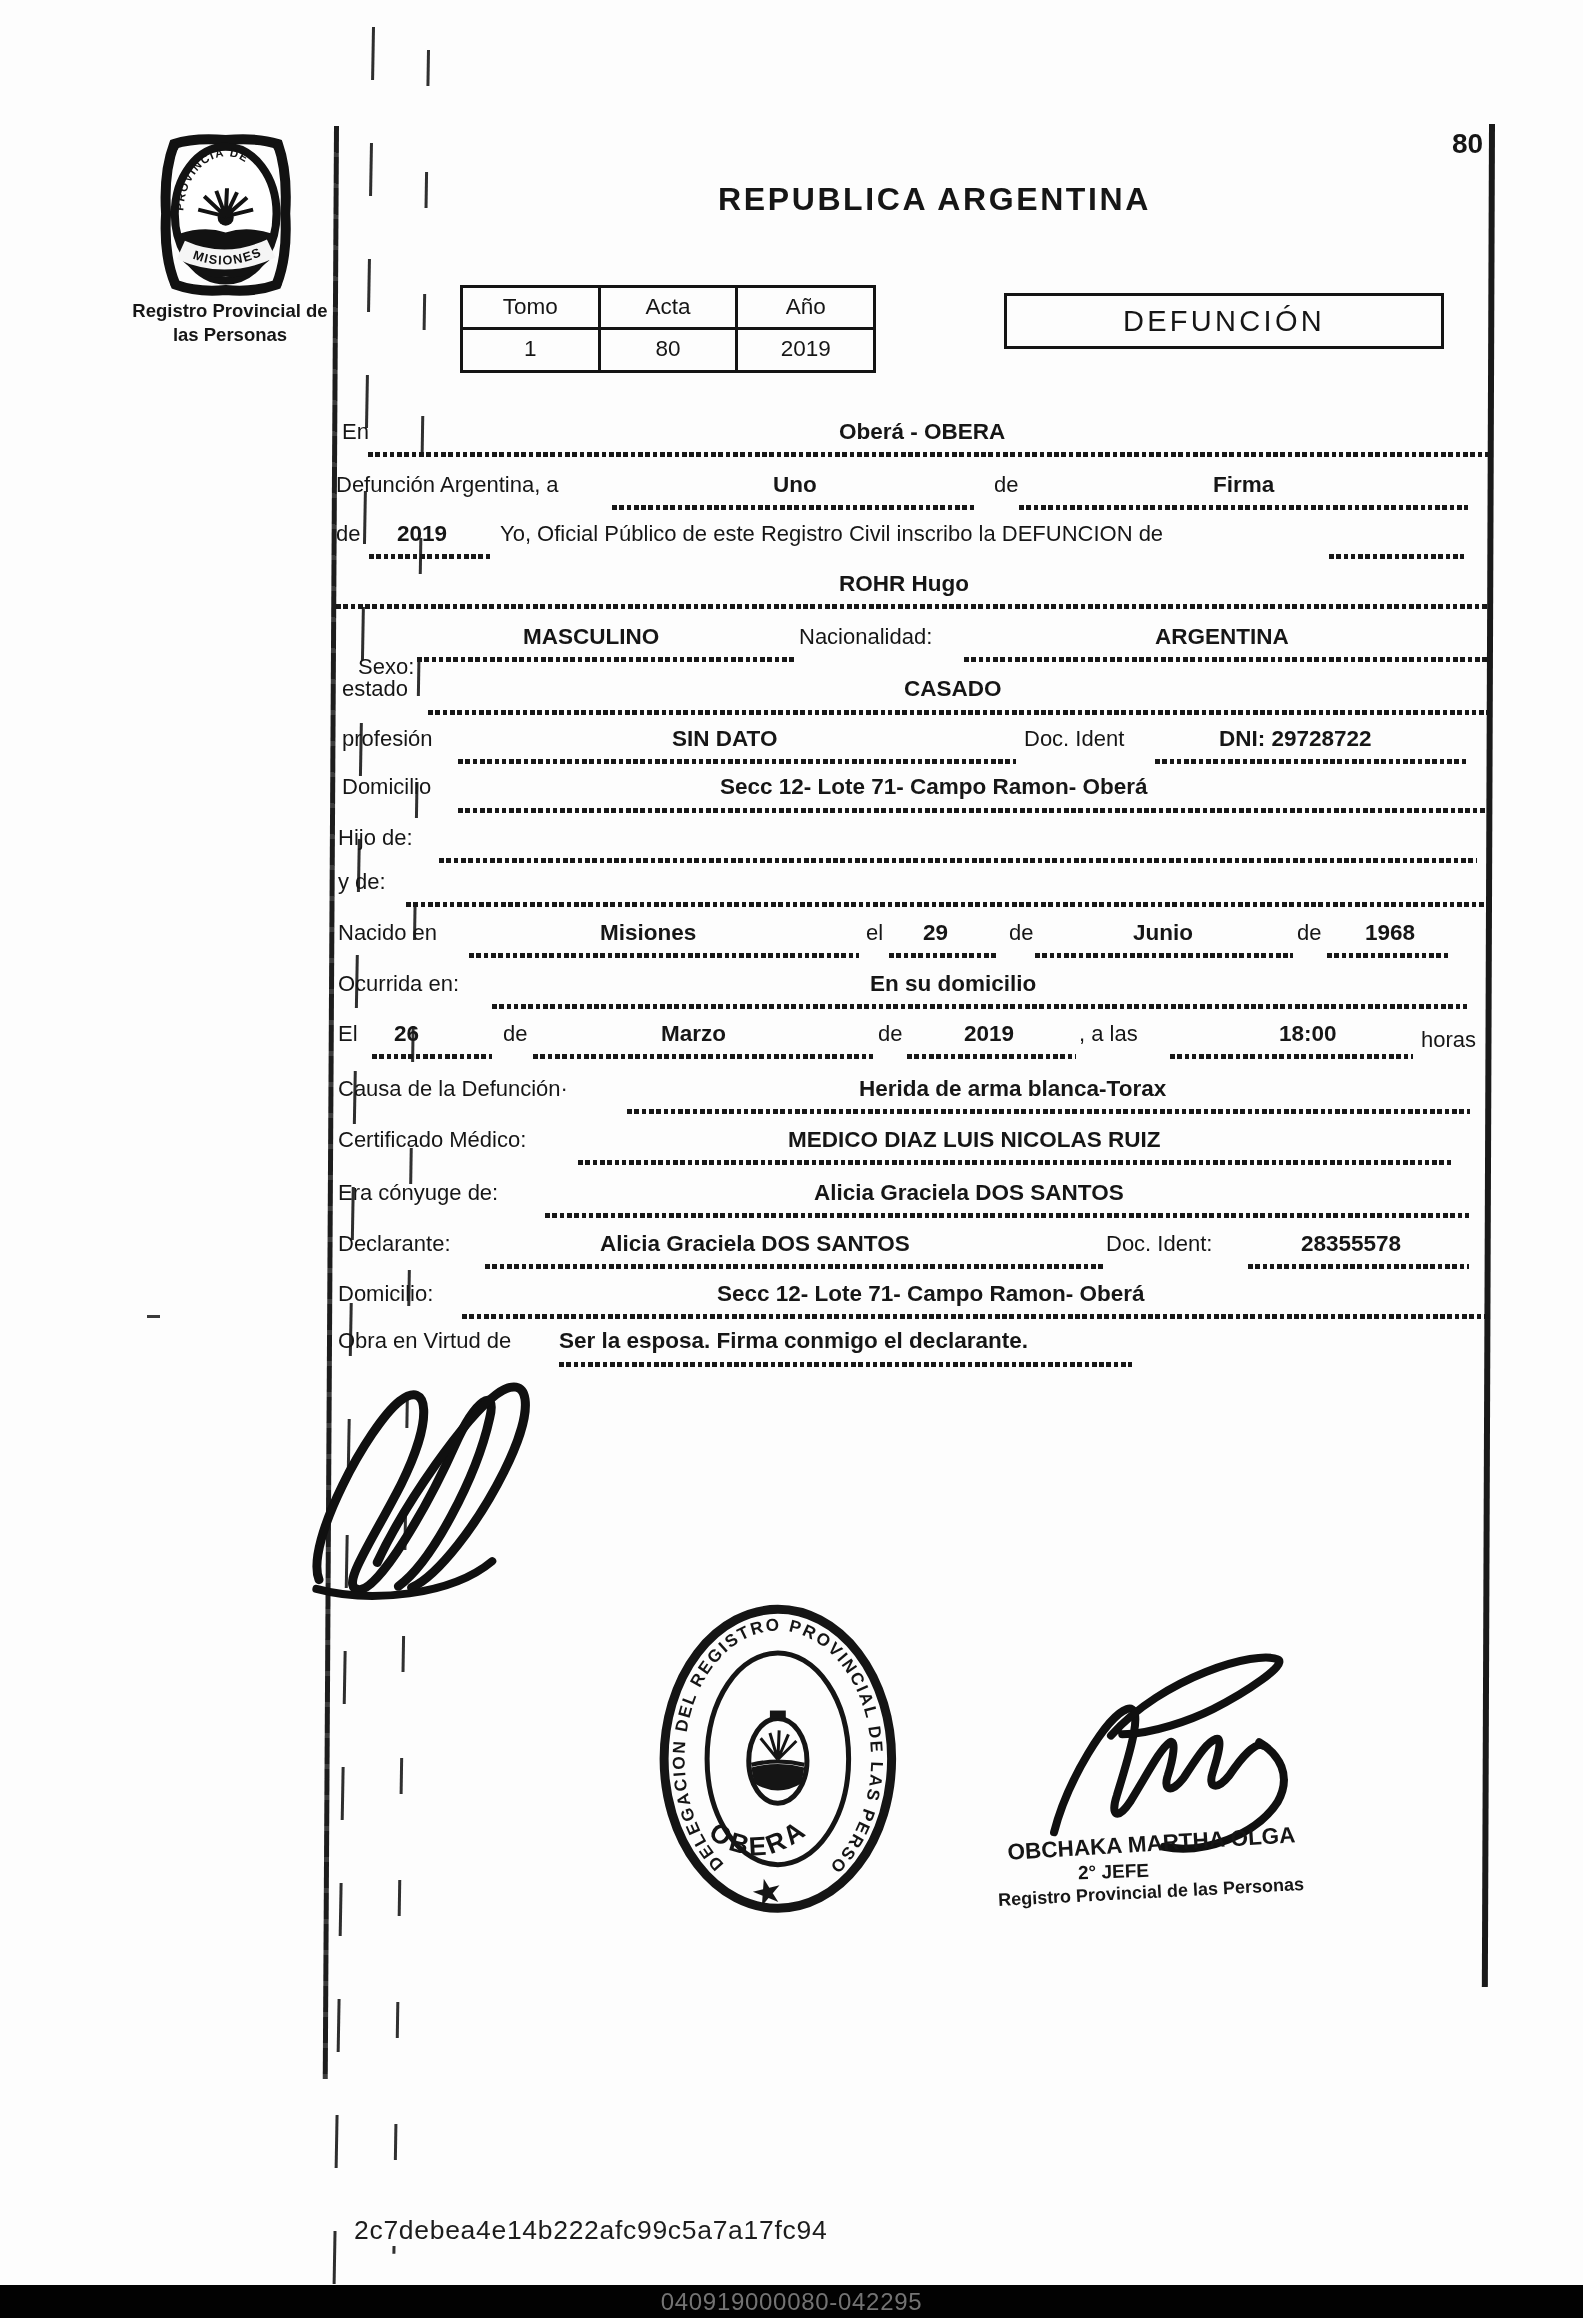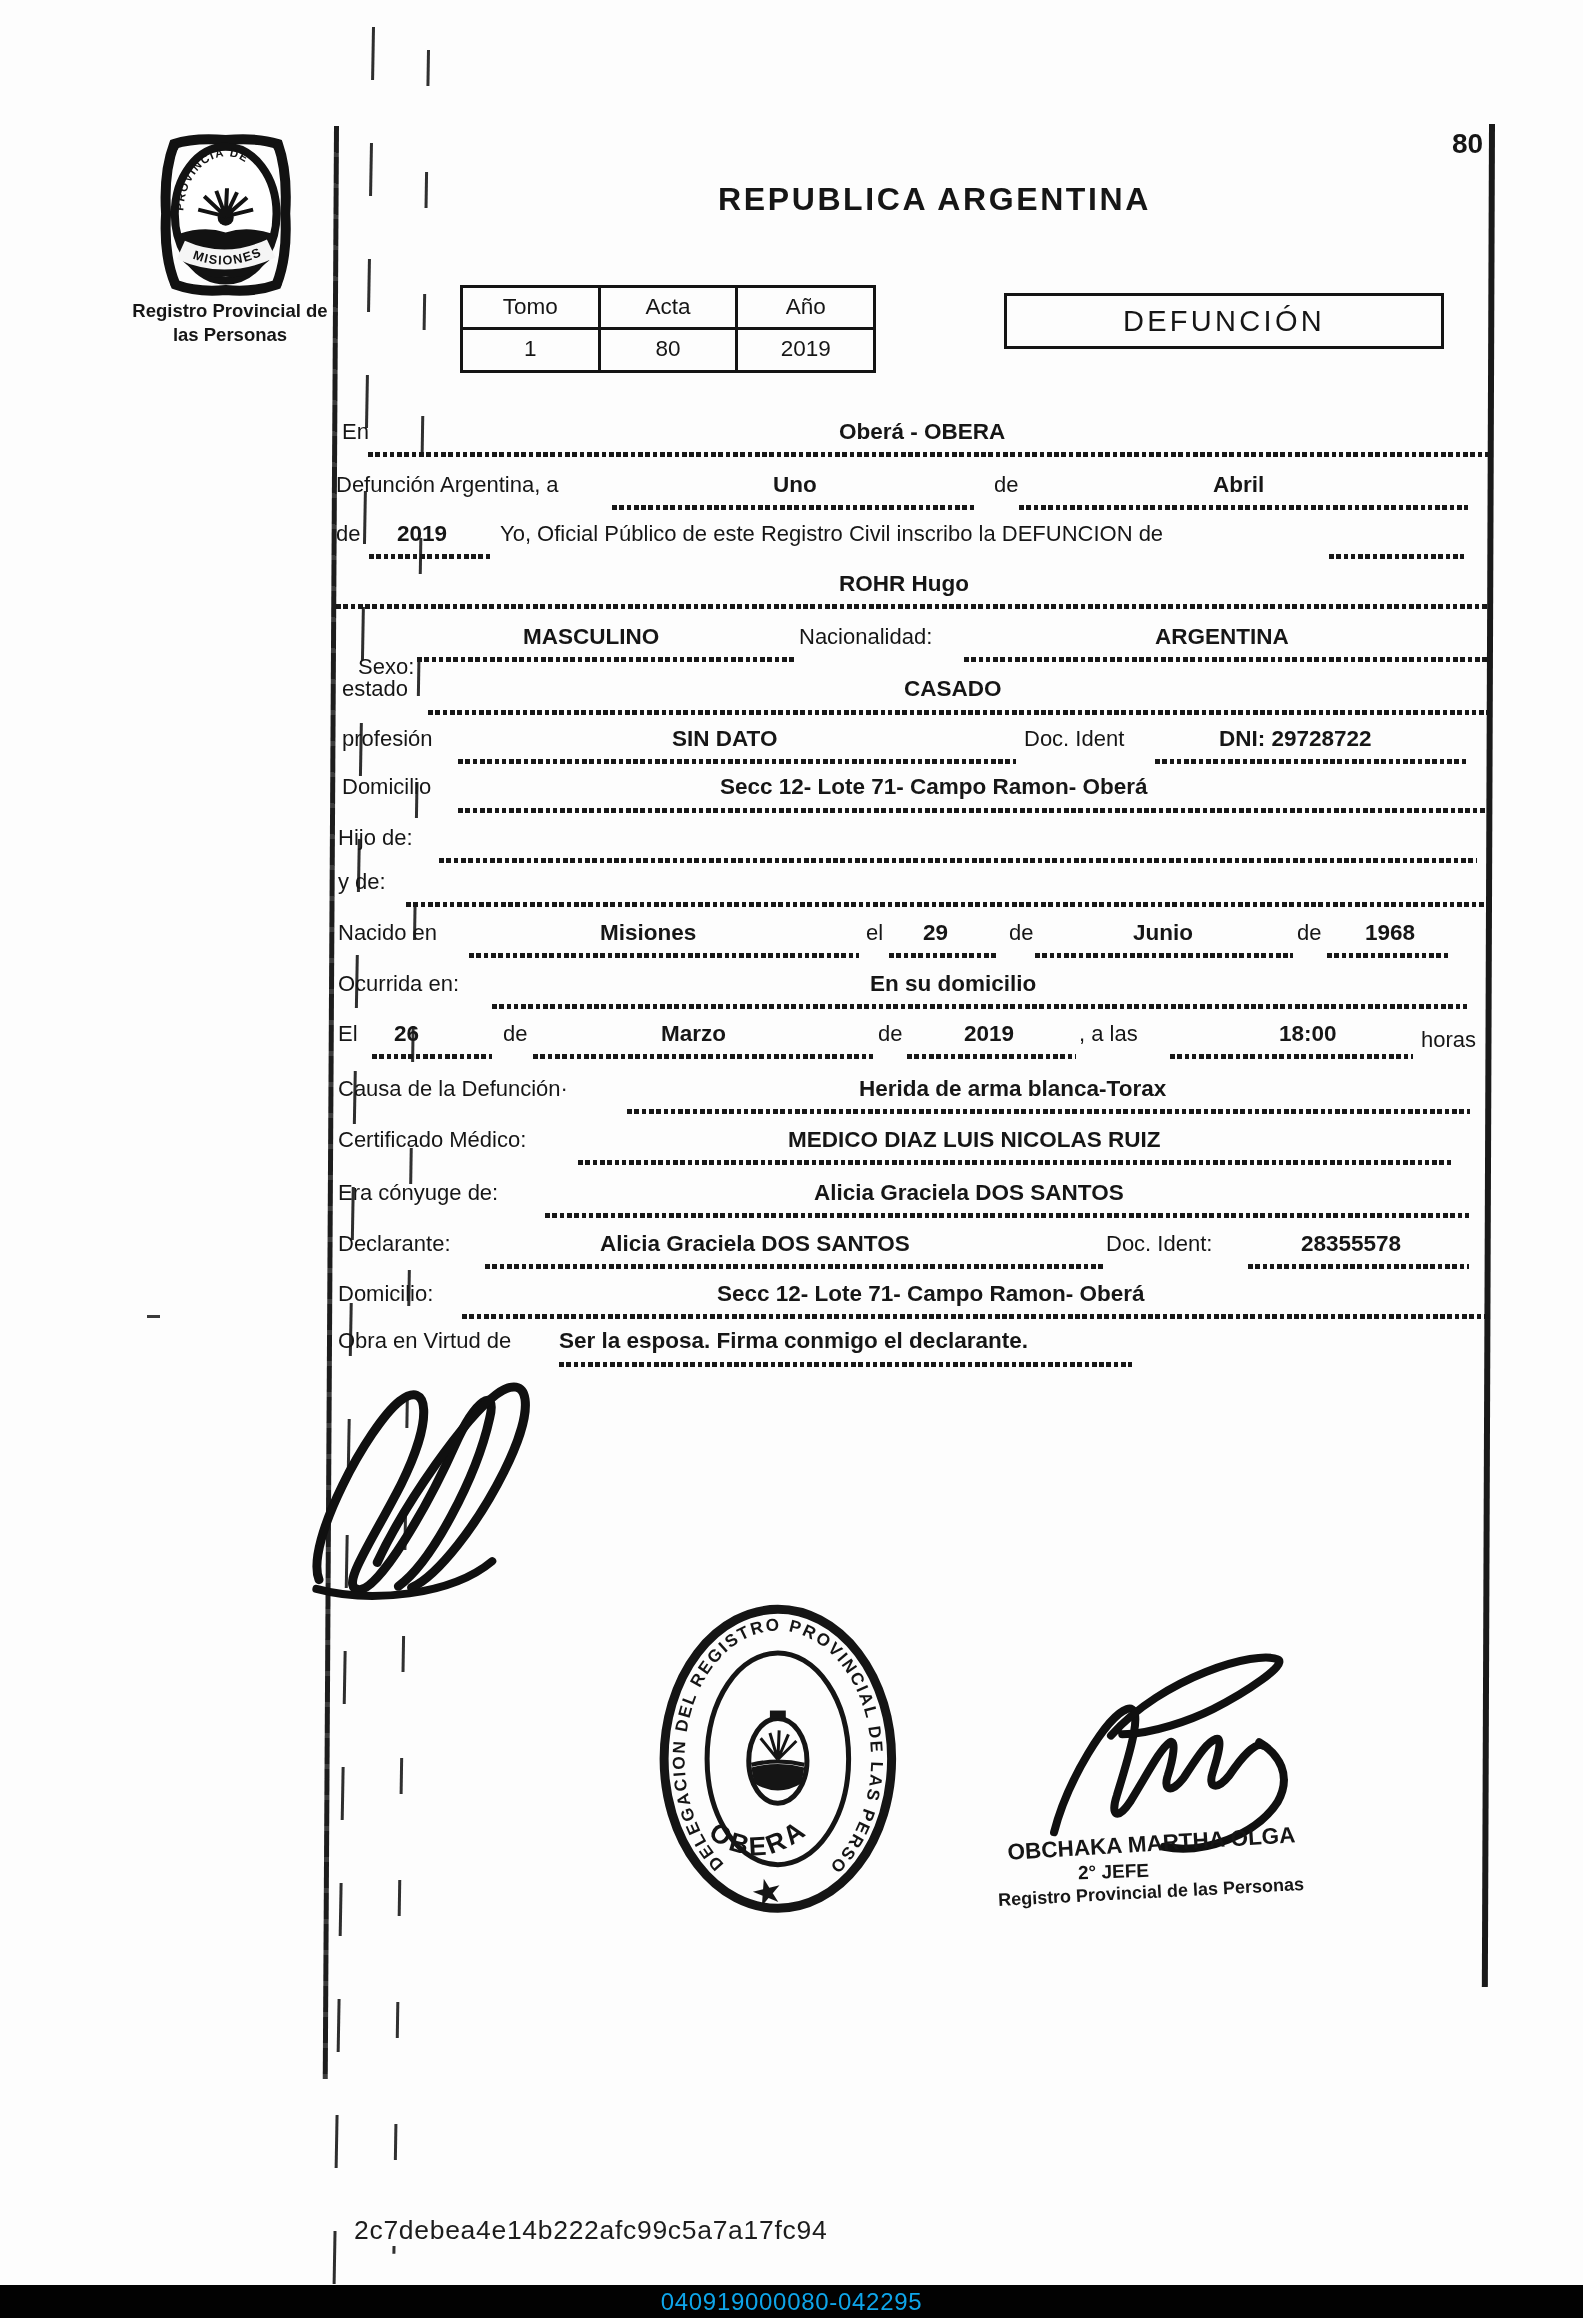--- a/index.html
+++ b/index.html
@@ -51,21 +51,21 @@
     font-size:22.5px;font-weight:700;transform:rotate(-3.5deg);white-space:nowrap;}
   .off-role{position:absolute;left:1034px;top:1861px;width:159px;text-align:center;
     font-size:19px;font-weight:700;transform:rotate(-2deg);white-space:nowrap;}
   .off-org{position:absolute;left:992px;top:1882px;width:318px;text-align:center;
     font-size:18px;font-weight:700;transform:rotate(-3deg);white-space:nowrap;}
 
   
   .hash{position:absolute;left:354px;top:2215px;font-size:26.5px;color:#1c1c1c;letter-spacing:0.7px;}
   .footer-bar{position:absolute;left:0;top:2285px;width:1583px;height:34px;background:#020202;
     display:flex;align-items:center;justify-content:center;}
-  .footer-bar span{color:#0ea5e9;font-size:24px;letter-spacing:0.7px;}
+  .footer-bar span{color:#737373;font-size:24px;letter-spacing:0.7px;}
 
   svg path,svg ellipse{vector-effect:non-scaling-stroke;}
 </style>
 </head>
 <body>
 
 <div class="page">
 
   <div class="vline-left"></div>
   <div class="vline-right"></div>
@@ -118,21 +118,21 @@
 
   <div class="def-box">DEFUNCIÓN</div>
 
   <div id="form-rows">
       <div class="ft" style="left: 342px; top: 419px;">En</div>
       <div class="ft fb" style="left: 839px; top: 419px;">Oberá - OBERA</div>
       <div class="dotline" style="left: 368px; top: 452px; width: 1123px;"></div>
       <div class="ft" style="left: 336px; top: 472px;">Defunción Argentina, a</div>
       <div class="ft fb" style="left: 773px; top: 472px;">Uno</div>
       <div class="ft" style="left: 994px; top: 472px;">de</div>
-      <div class="ft fb" style="left: 1213px; top: 472px;">Abril</div>
+      <div class="ft fb" style="left: 1213px; top: 472px;">Firma</div>
       <div class="dotline" style="left: 612px; top: 505px; width: 362px;"></div>
       <div class="dotline" style="left: 1019px; top: 505px; width: 449px;"></div>
       <div class="ft" style="left: 336px; top: 521px;">de</div>
       <div class="ft fb" style="left: 397px; top: 521px;">2019</div>
       <div class="ft" style="left: 500px; top: 521px;">Yo, Oficial Público de este Registro Civil inscribo la DEFUNCION de</div>
       <div class="dotline" style="left: 369px; top: 554px; width: 124px;"></div>
       <div class="dotline" style="left: 1329px; top: 554px; width: 135px;"></div>
       <div class="ft fb" style="left: 839px; top: 571px;">ROHR Hugo</div>
       <div class="dotline" style="left: 336px; top: 604px; width: 1154px;"></div>
       <div class="ft" style="left: 358px; top: 624px; margin-top: 30px;">Sexo:</div>

